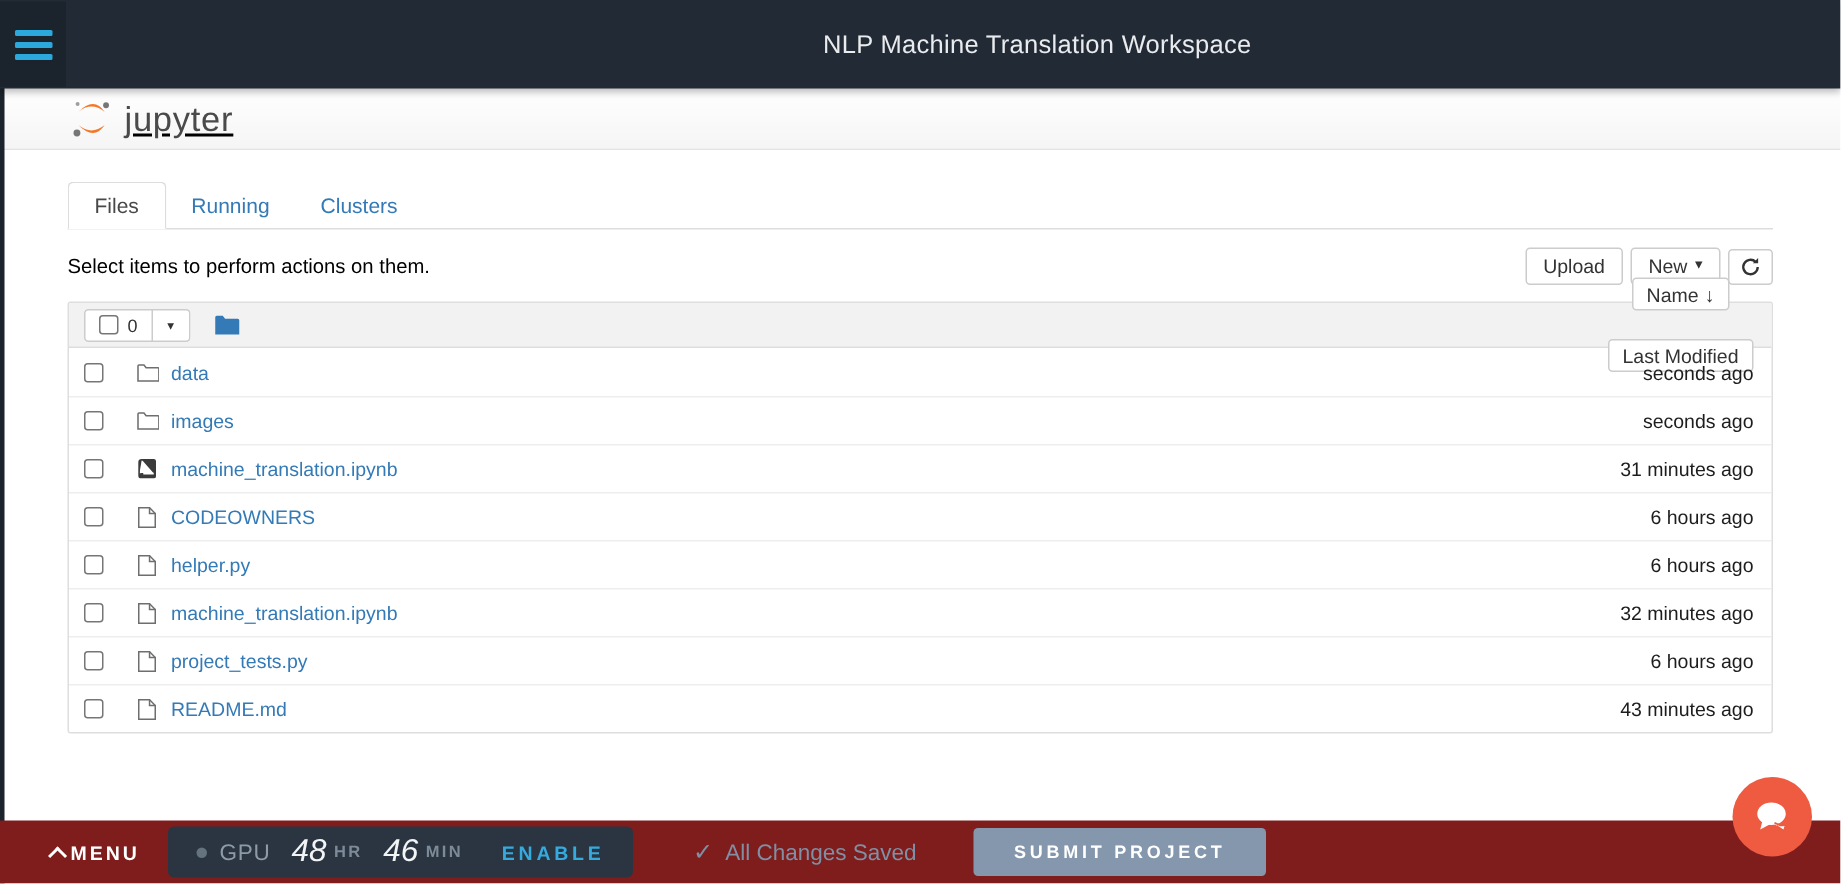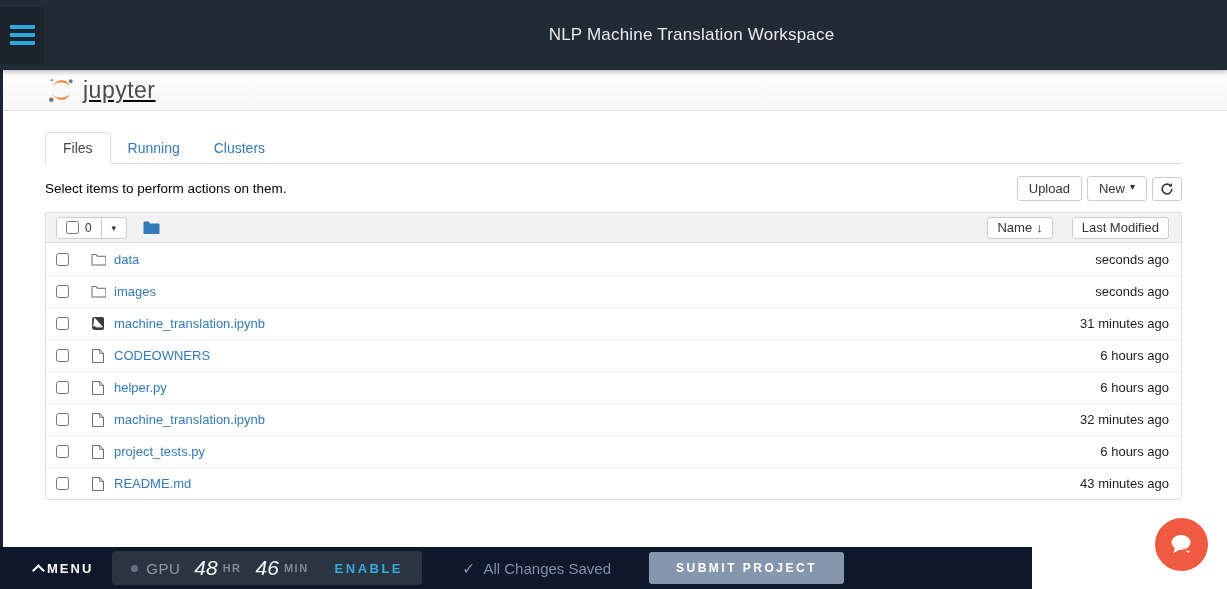--- a/index.html
+++ b/index.html
@@ -3,21 +3,21 @@
 <meta charset="utf-8">
 <style>
   * { margin:0; padding:0; box-sizing:border-box; }
   html,body { width:1227px; height:589px; overflow:hidden; font-family:"Liberation Sans", sans-serif; background:#ffffff; }
   body { position:relative; }
 
   
   .left-edge { position:absolute; left:0; top:0; width:3px; height:589px; background:#1b232c; z-index:3; }
 
   
-  .topbar { position:relative; height:70px; background:#222b35; z-index:6; box-shadow:0 2px 5px rgba(0,0,0,.28); display:flex; align-items:center; }
+  .topbar { position:relative; height:59px; background:#222b35; z-index:6; box-shadow:0 2px 5px rgba(0,0,0,.28); display:flex; align-items:center; }
   .hamburger { width:44px; height:57px; background:#1b232c; display:flex; flex-direction:column; justify-content:center; align-items:center; gap:4px; cursor:pointer; flex:0 0 auto; }
   .hamburger i { display:block; width:25px; height:4px; background:#2ba9dc; border-radius:1px; }
   .topbar-title { flex:1; text-align:center; padding-left:112px; color:#e9ebee; font-size:17px; letter-spacing:.2px; }
 
   
   .jheader { height:41px; background:linear-gradient(#ffffff,#f5f5f5); border-bottom:1px solid #e3e3e3; display:flex; align-items:center; padding-left:46px; position:relative; z-index:2;text-decoration:underline; }
   .jlogo { width:30px; height:30px; margin-right:7px; }
   .jwordmark { font-size:23px; color:#4a4a4a; letter-spacing:.5px; }
 
   
@@ -34,34 +34,34 @@
   .btn { background:#fff; border:1px solid #cccccc; border-radius:3px; color:#333; font-size:13px; padding:4px 11px; cursor:pointer; display:inline-flex; align-items:flex-start; gap:5px; font-family:"Liberation Sans",sans-serif; }
   .btn .caret { font-size:10px; color:#333; }
 
   
   .ftable { margin-top:11px; border:1px solid #dedede; border-radius:2px; }
   .ftable-header { height:30px; background:#f2f2f2; border-bottom:1px solid #dddddd; display:flex; align-items:center; padding:0 12px 0 10px; }
   .sel-group { display:inline-flex; height:22px; }
   .sel-main { background:#fff; border:1px solid #ccc; border-radius:3px 0 0 3px; display:inline-flex; align-items:center; gap:6px; padding:0 9px; font-size:12px; color:#333; cursor:pointer; }
   .sel-caret { background:#fff; border:1px solid #ccc; border-left:none; border-radius:0 3px 3px 0; width:25px; display:inline-flex; align-items:center; justify-content:center; font-size:9px; color:#333; cursor:pointer; }
   .hdr-folder { margin-left:16px; display:inline-flex; }
-  .hdr-right { margin-left:auto; display:flex; align-items:center; gap:19px; }
+  .hdr-right { margin-left:auto; display:flex; align-items:center; gap:19px;flex-direction:column; }
   .hbtn { background:#fff; border:1px solid #ccc; border-radius:3px; font-size:13px; color:#333; padding:2px 9px; height:22px; display:inline-flex; align-items:center; gap:4px; cursor:pointer; }
   .sort-arrow { font-weight:bold; font-size:13px; }
 
   .frow { height:32px; border-top:1px solid #ededed; display:flex; align-items:center; padding:0 12px 0 10px; }
   .frow:first-child { border-top:none; }
   .frow input[type=checkbox], .sel-main input[type=checkbox] { width:13px; height:13px; margin:0; }
   .frow .cb { margin-left:12px; }
   .ficon { margin-left:21px; width:16px; display:inline-flex; justify-content:center; }
   .fname { margin-left:8px; font-size:13px; color:#337ab7; text-decoration:none; cursor:pointer; }
   .ftime { margin-left:auto; font-size:13px; color:#1d1d1d; }
 
   
-  .bottombar { position:absolute; left:0; bottom:0; width:1032px; height:42px; background:#0f172a; display:flex; align-items:center; z-index:4; }
+  .bottombar { position:absolute; left:0; bottom:0; width:1227px; height:42px; background:#7f1d1d; display:flex; align-items:center; z-index:4; }
   .menu-toggle { margin-left:36px; display:flex; align-items:center; gap:2px; color:#fff; cursor:pointer; }
   .menu-chevron { width:9px; height:9px; border-left:2px solid #fff; border-top:2px solid #fff; transform:rotate(45deg) translateY(3px); display:inline-block; }
   .menu-label { font-size:13px; font-weight:bold; letter-spacing:2px; color:#fff; }
   .gpu-panel { margin-left:19px; height:34px; background:#2a3541; border-radius:4px; display:flex; align-items:center; padding:0 19px; }
   .gpu-dot { width:7px; height:7px; border-radius:50%; background:#64737f; }
   .gpu-label { margin-left:8px; font-size:15px; color:#8d9aa7; letter-spacing:.5px; }
   .gpu-num { margin-left:14px; font-size:21px; color:#f2f4f6;font-style:italic; }
   .gpu-unit { margin-left:5px; font-size:11px; color:#7d8b98; letter-spacing:1.5px; font-weight:bold; }
   .gpu-enable { margin-left:26px; font-size:13px; font-weight:bold; color:#35aade; letter-spacing:2.5px; cursor:pointer; }
   .saved { margin-left:40px; display:flex; align-items:center; gap:8px; color:#7f90a4; font-size:15px; }

